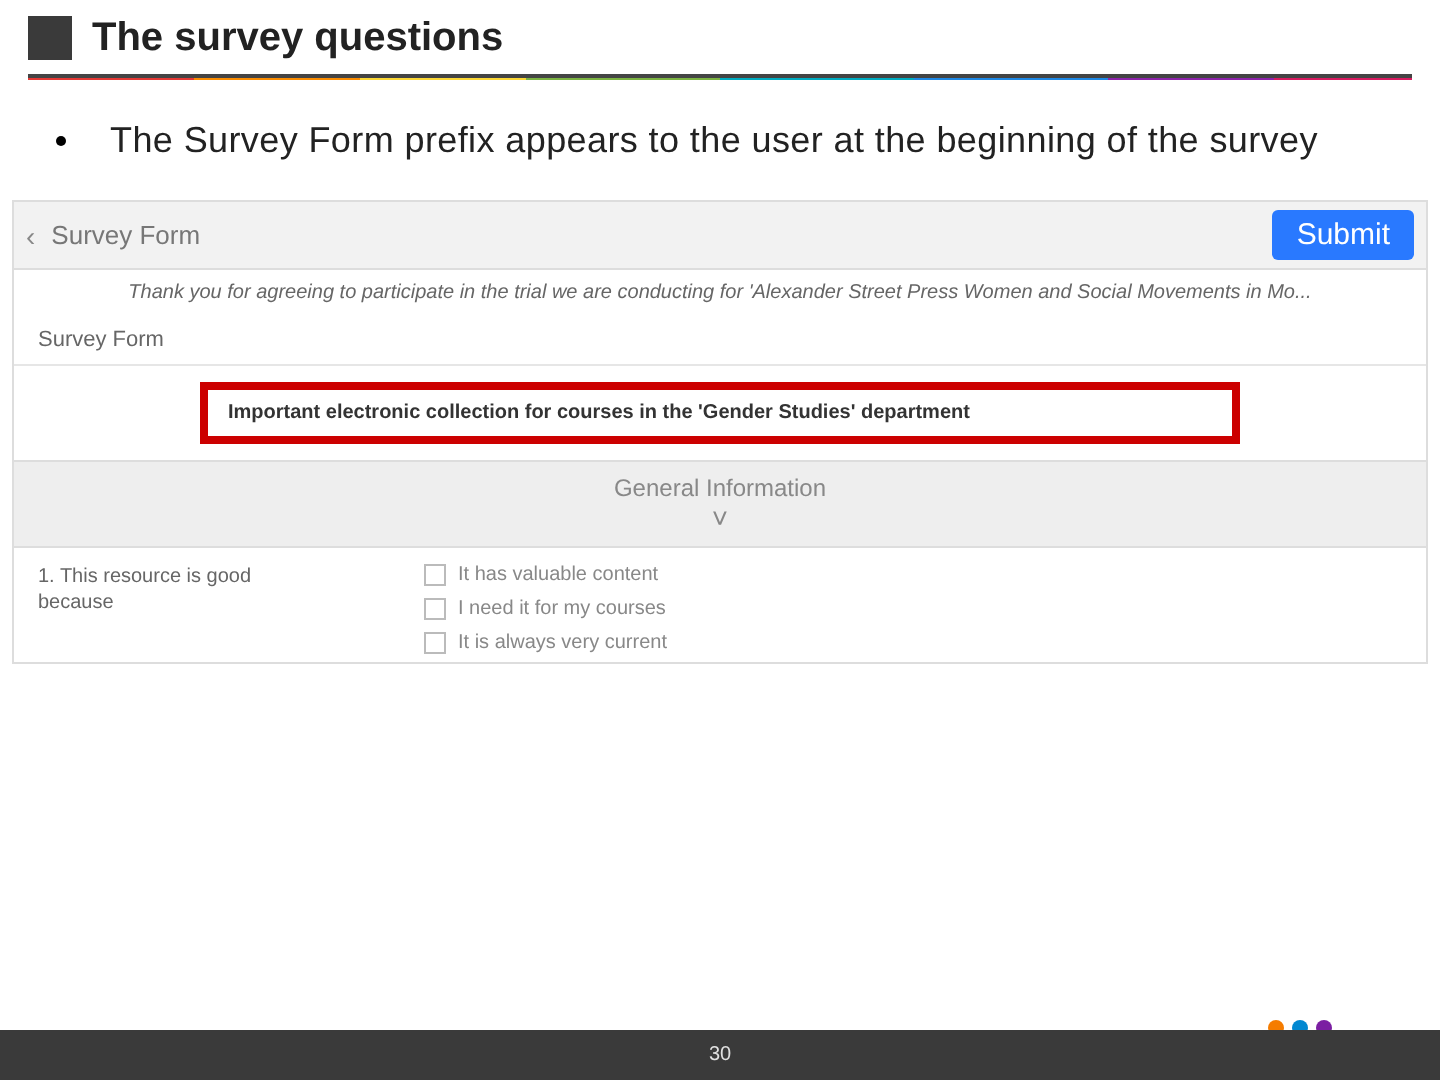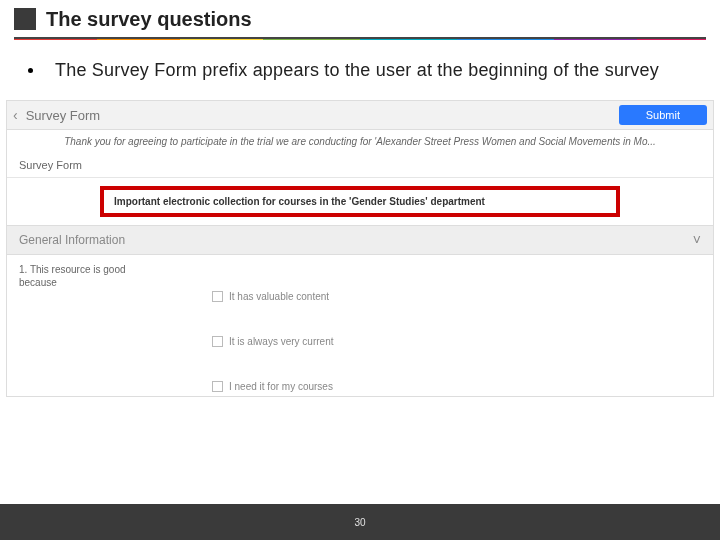--- a/index.html
+++ b/index.html
@@ -20,40 +20,40 @@
   .bullet { display: flex; align-items: flex-start; padding: 18px 28px 10px 28px; }
   .bullet .dot { width: 5px; height: 5px; background: #000; border-radius: 50%; margin: 10px 10px 0 0; flex: 0 0 auto; }
   .bullet .txt { font-size: 18px; line-height: 1.35; letter-spacing: .2px; margin-left: 12px; }
 
   
   .shot { margin: 8px 6px 0 6px; border: 1px solid #ddd; background: #fff; }
   .shot-header { display: flex; align-items: center; justify-content: space-between; background: #f2f2f2; border-bottom: 1px solid #ddd; padding: 4px 6px; }
   .shot-left { display: flex; align-items: center; gap: 8px; }
   .chev { color: #888; font-size: 14px; }
   .shot-title { color: #777; font-size: 13px; }
-  .submit-btn { background: #2979ff; color: #fff; font-size: 11px; padding: 4px 27px; border: none; border-radius: 3px; cursor: pointer; }
+  .submit-btn { background: #2979ff; color: #fff; font-size: 15px; padding: 4px 12px; border: none; border-radius: 3px; cursor: pointer; }
 
   .intro-text { text-align: center; font-size: 10px; color: #666; padding: 6px 20px; font-style: italic; }
 
   .section-mini { font-size: 11px; color: #666; padding: 6px 12px; border-bottom: 1px solid #e6e6e6; background: #fff; }
 
   .highlight-row { padding: 8px 10px; }
   .highlight-box { border: 4px solid #cc0000; margin: 0 auto; max-width: 520px; padding: 6px 10px; font-size: 10px; font-weight: bold; color: #333; background: #fff; }
 
-  .accordion { background: #eeeeee; border-top: 1px solid #ddd; border-bottom: 1px solid #ddd; display: flex; justify-content: space-between; align-items: center; padding: 6px 12px; font-size: 12px; color: #888; }
+  .accordion { background: #eeeeee; border-top: 1px solid #ddd; border-bottom: 1px solid #ddd; display: flex; justify-content: space-between; align-items: center; padding: 6px 12px; font-size: 12px; color: #888; flex-direction: column; }
   .accordion .chev-d { color: #888; font-size: 14px; }
 
   .question { display: flex; padding: 8px 12px 4px 12px; gap: 33px; }
   .q-label { width: 120px; font-size: 10px; color: #666; line-height: 1.3; }
   .q-options { flex: 1; display: flex; flex-direction: column; gap: 6px; padding-left: 40px; }
-  .opt { display: flex; align-items: center; gap: 6px; font-size: 10px; color: #888; margin-top: 28px; }
+  .opt { display: flex; align-items: center; gap: 6px; font-size: 10px; color: #888; }
   .chk { width: 11px; height: 11px; border: 1px solid #bbb; background: #fff; }
 
   
-  .footer { position: absolute; left: 0; right: 0; bottom: 0; height: 36px; background: #3a3a3a; display: flex; align-items: center; justify-content: center; }
+  .footer { position: absolute; left: 0; right: 0; bottom: 0; height: 25px; background: #3a3a3a; display: flex; align-items: center; justify-content: center; }
   .pageno { color: #e0e0e0; font-size: 10px; }
   .brand-dots { position: absolute; right: 54px; bottom: 22px; display: flex; gap: 4px; }
   .brand-dots span { width: 8px; height: 8px; border-radius: 50%; }
   .d1 { background: #f57c00; } .d2 { background: #0288d1; } .d3 { background: #7b1fa2; }
 </style>
 </head>
 <body>
 
 <div class="slide">
 
@@ -93,25 +93,25 @@
 
     <div class="question">
       <div class="q-label">1. This resource is good because</div>
       <div class="q-options">
         <div class="opt">
           <div class="chk"></div>
           <span>It has valuable content</span>
         </div>
         <div class="opt">
           <div class="chk"></div>
-          <span>It is always very current</span>
+          <span>I need it for my courses</span>
         </div>
         <div class="opt">
           <div class="chk"></div>
-          <span>I need it for my courses</span>
+          <span>It is always very current</span>
         </div>
       </div>
     </div>
 
   </div>
 
   <div class="brand-dots">
     <span class="d1"></span>
     <span class="d2"></span>
     <span class="d3"></span>

